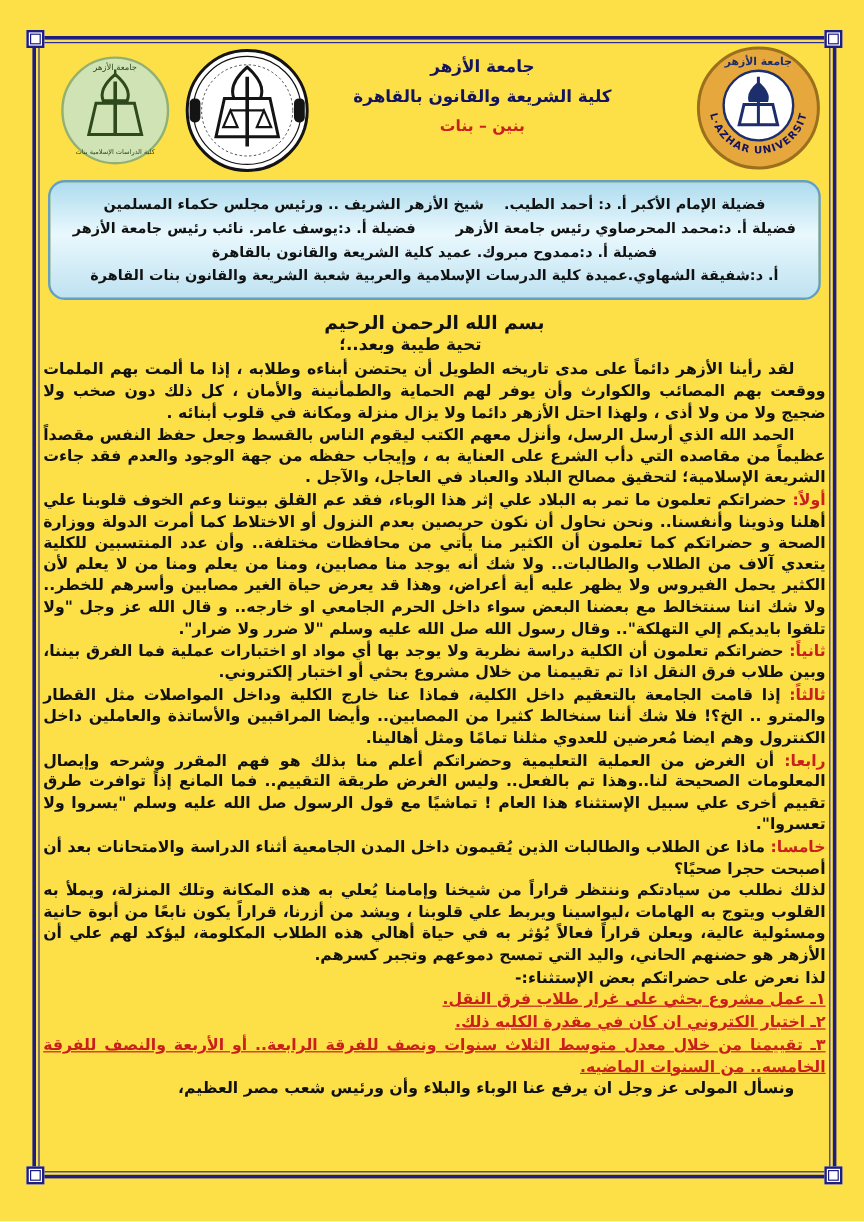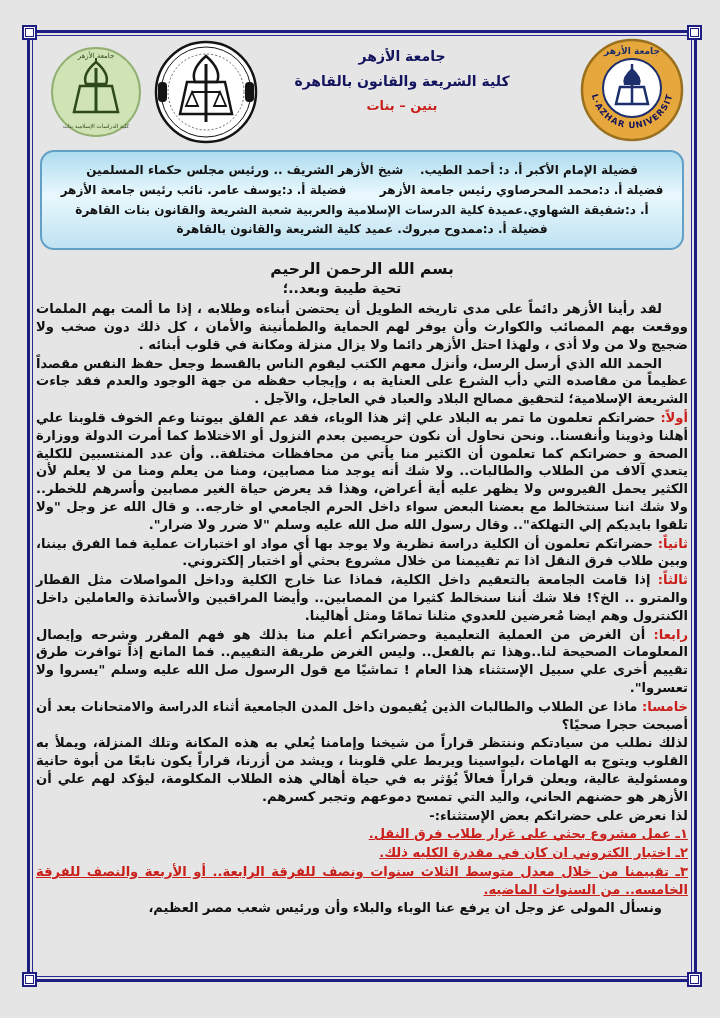--- a/index.html
+++ b/index.html
@@ -1,17 +1,17 @@
 <!DOCTYPE html>
 <html lang="ar" dir="rtl"><head>
 <meta charset="utf-8">
 <style>
   html,body{margin:0;padding:0;background:#ffffff;}
   .page{
-    position:relative;width:720px;height:1018px;background:#e5e5e5;
+    position:relative;width:720px;height:1018px;background:#fde047;
     font-family:"DejaVu Sans",sans-serif;overflow:hidden;direction:rtl;
   }
   
   .frame-outer{
     position:absolute;top:30px;left:27px;right:23px;bottom:36px;
     border:3px solid #1d1d82;
   }
   .frame-inner{
     position:absolute;inset:2px;border:1px solid #2a2a96;
   }
@@ -130,22 +130,22 @@
       <div class="header-titles">
         <p class="h-line1">جامعة الأزهر</p>
         <p class="h-line2">كلية الشريعة والقانون بالقاهرة</p>
         <p class="h-line3">بنين – بنات</p>
       </div>
     </div>
 
     <div class="officials">
       <p>فضيلة الإمام الأكبر أ. د: أحمد الطيب.    شيخ الأزهر الشريف .. ورئيس مجلس حكماء المسلمين</p>
       <p>فضيلة أ. د:محمد المحرصاوي رئيس جامعة الأزهر        فضيلة أ. د:يوسف عامر. نائب رئيس جامعة الأزهر</p>
+      <p>فضيلة أ. د:ممدوح مبروك. عميد كلية الشريعة والقانون بالقاهرة</p>
       <p>أ. د:شفيقة الشهاوي.عميدة كلية الدرسات الإسلامية والعربية شعبة الشريعة والقانون بنات القاهرة</p>
-      <p>فضيلة أ. د:ممدوح مبروك. عميد كلية الشريعة والقانون بالقاهرة</p>
     </div>
 
     <div class="bismillah">بسم الله الرحمن الرحيم</div>
     <div class="salutation">تحية طيبة وبعد..؛</div>
 
     <div class="body">
       <p class="indent">لقد رأينا الأزهر دائماً على مدى تاريخه الطويل أن يحتضن أبناءه وطلابه ، إذا ما ألمت بهم الملمات ووقعت بهم المصائب والكوارث وأن يوفر لهم الحماية والطمأنينة والأمان ، كل ذلك دون صخب ولا ضجيج ولا من ولا أذى ، ولهذا احتل الأزهر دائما ولا يزال منزلة ومكانة في قلوب أبنائه .</p>
       <p class="indent">الحمد الله الذي أرسل الرسل، وأنزل معهم الكتب ليقوم الناس بالقسط وجعل حفظ النفس مقصداً عظيماً من مقاصده التي دأب الشرع على العناية به ، وإيجاب حفظه من جهة الوجود والعدم فقد جاءت الشريعة الإسلامية؛ لتحقيق مصالح البلاد والعباد في العاجل، والآجل .</p>
 
       <p><span class="lead">أولاً:</span> <span>حضراتكم تعلمون ما تمر به البلاد علي إثر هذا الوباء، فقد عم القلق بيوتنا وعم الخوف قلوبنا علي أهلنا وذوينا وأنفسنا.. ونحن نحاول أن نكون حريصين بعدم النزول أو الاختلاط كما أمرت الدولة ووزارة الصحة و حضراتكم كما تعلمون أن الكثير منا يأتي من محافظات مختلفة.. وأن عدد المنتسبين للكلية يتعدي آلاف من الطلاب والطالبات.. ولا شك أنه يوجد منا مصابين، ومنا من يعلم ومنا من لا يعلم لأن الكثير يحمل الفيروس ولا يظهر عليه أية أعراض، وهذا قد يعرض حياة الغير مصابين وأسرهم للخطر.. ولا شك اننا سنتخالط مع بعضنا البعض سواء داخل الحرم الجامعي او خارجه.. و قال الله عز وجل "ولا تلقوا بايديكم إلي التهلكة".. وقال رسول الله صل الله عليه وسلم "لا ضرر ولا ضرار".</span></p>

